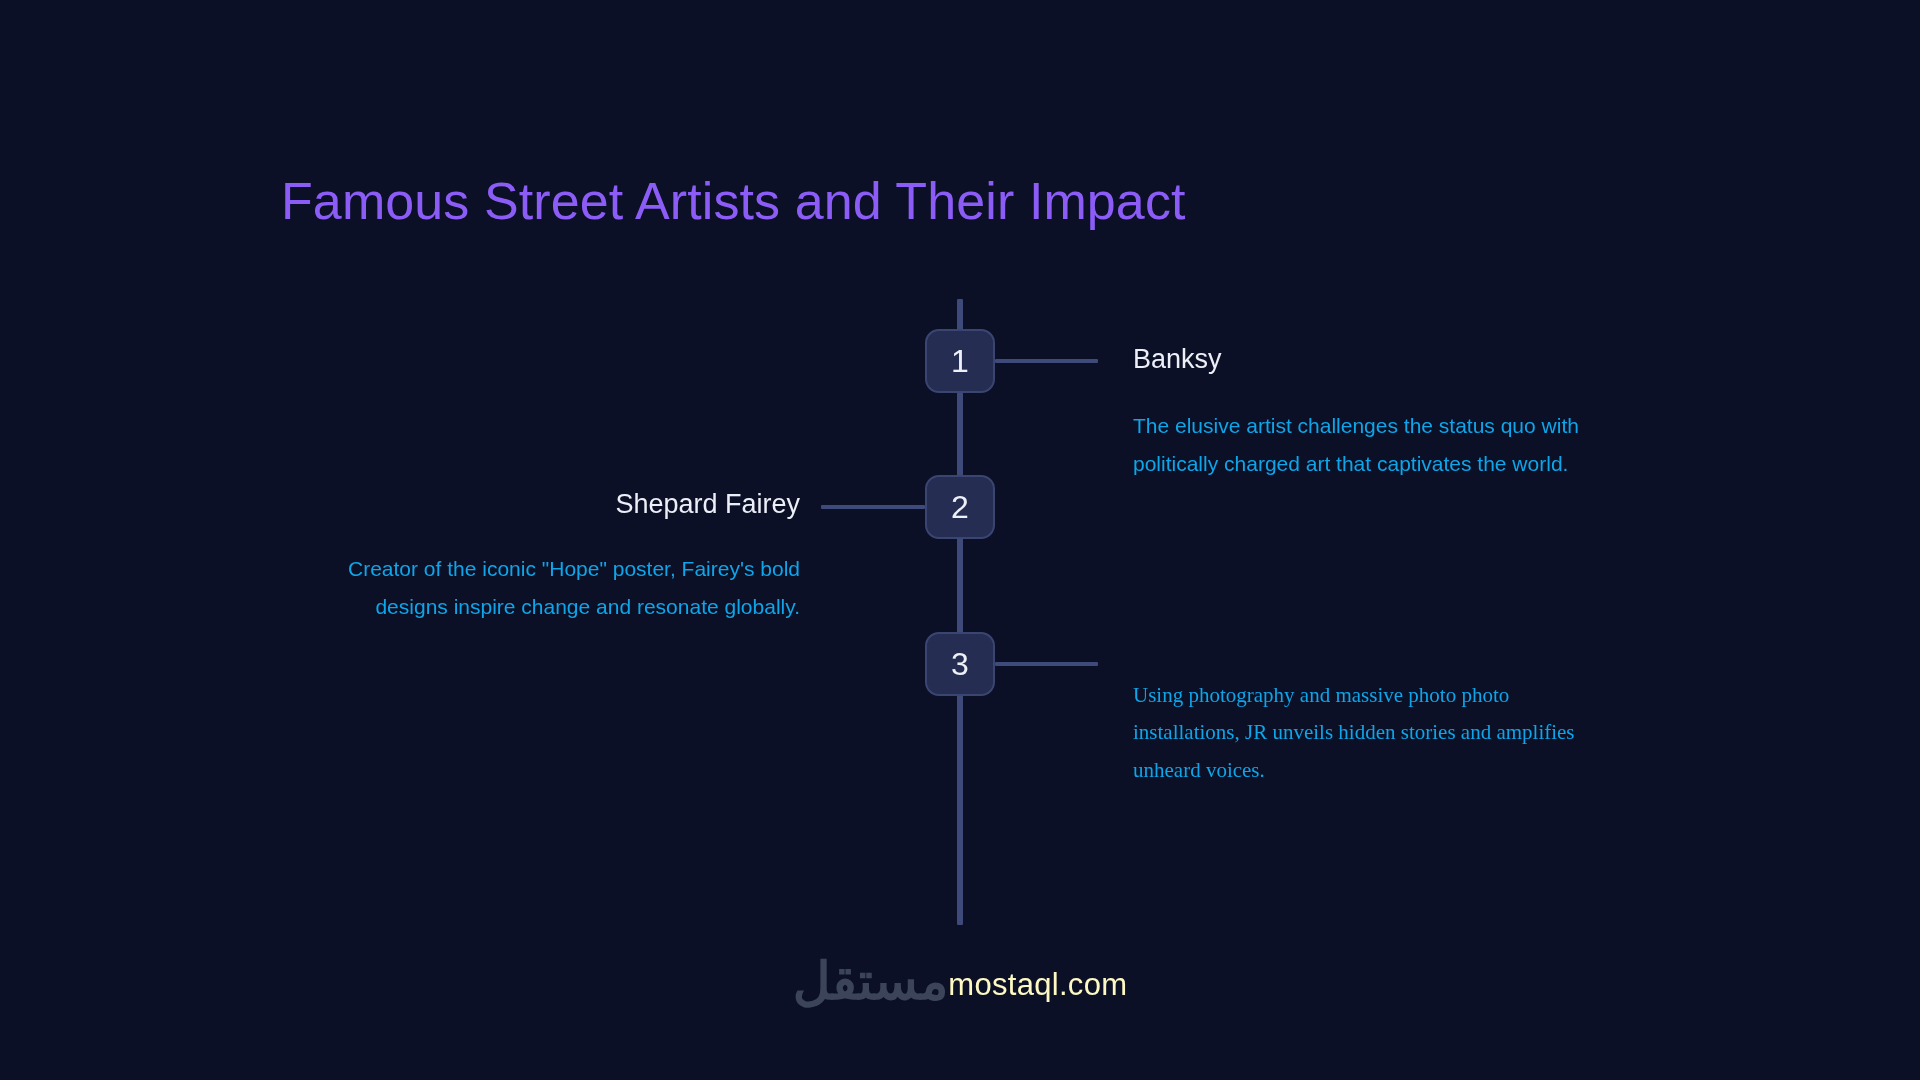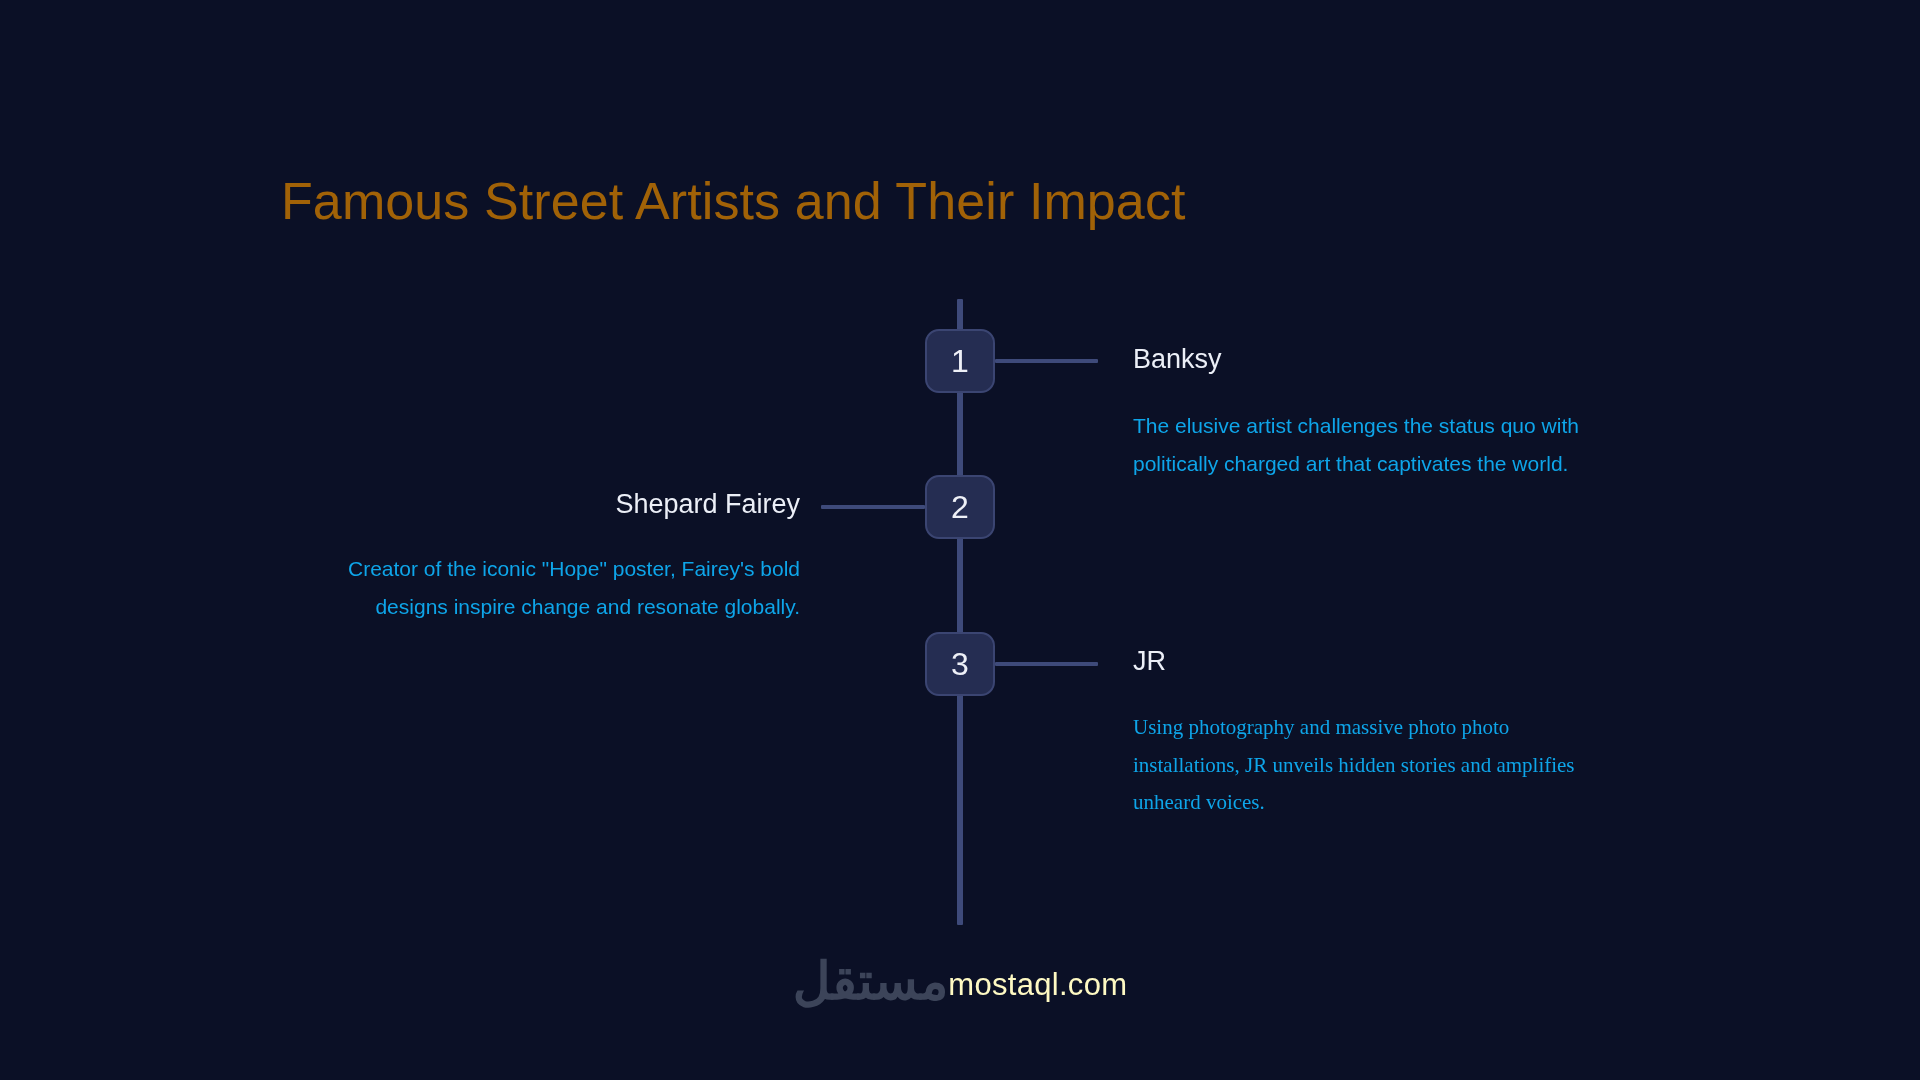--- a/index.html
+++ b/index.html
@@ -16,21 +16,21 @@
     position:relative;
   }
 
   
   #slide-title {
     position:absolute;
     left:281px;
     top:173px;
     font-size:52px;
     font-weight:400;
-    color:#a16207;
+    color:#8b5cf6;
     letter-spacing:0.1px;
     white-space:nowrap;
     line-height:1.1;
   }
 
   
   #timeline-spine {
     position:absolute;
     left:957px;
     top:299px;
@@ -152,20 +152,19 @@
   <div class="item-title">Banksy</div>
   <div class="item-desc">The elusive artist challenges the status quo with politically charged art that captivates the world.</div>
 </div>
 
 <div class="content-block content-left" id="block-fairey">
   <div class="item-title">Shepard Fairey</div>
   <div class="item-desc">Creator of the iconic "Hope" poster, Fairey's bold designs inspire change and resonate globally.</div>
 </div>
 
 <div class="content-block content-right" id="block-jr">
-  <div class="item-title">JR</div>
   <div class="item-desc">Using photography and massive photo photo installations, JR unveils hidden stories and amplifies unheard voices.</div>
 </div>
 
 <div id="watermark">
   <div id="watermark-arabic">مستقل</div>
   <div id="watermark-domain">mostaql.com</div>
 </div>
 
 </body></html>

